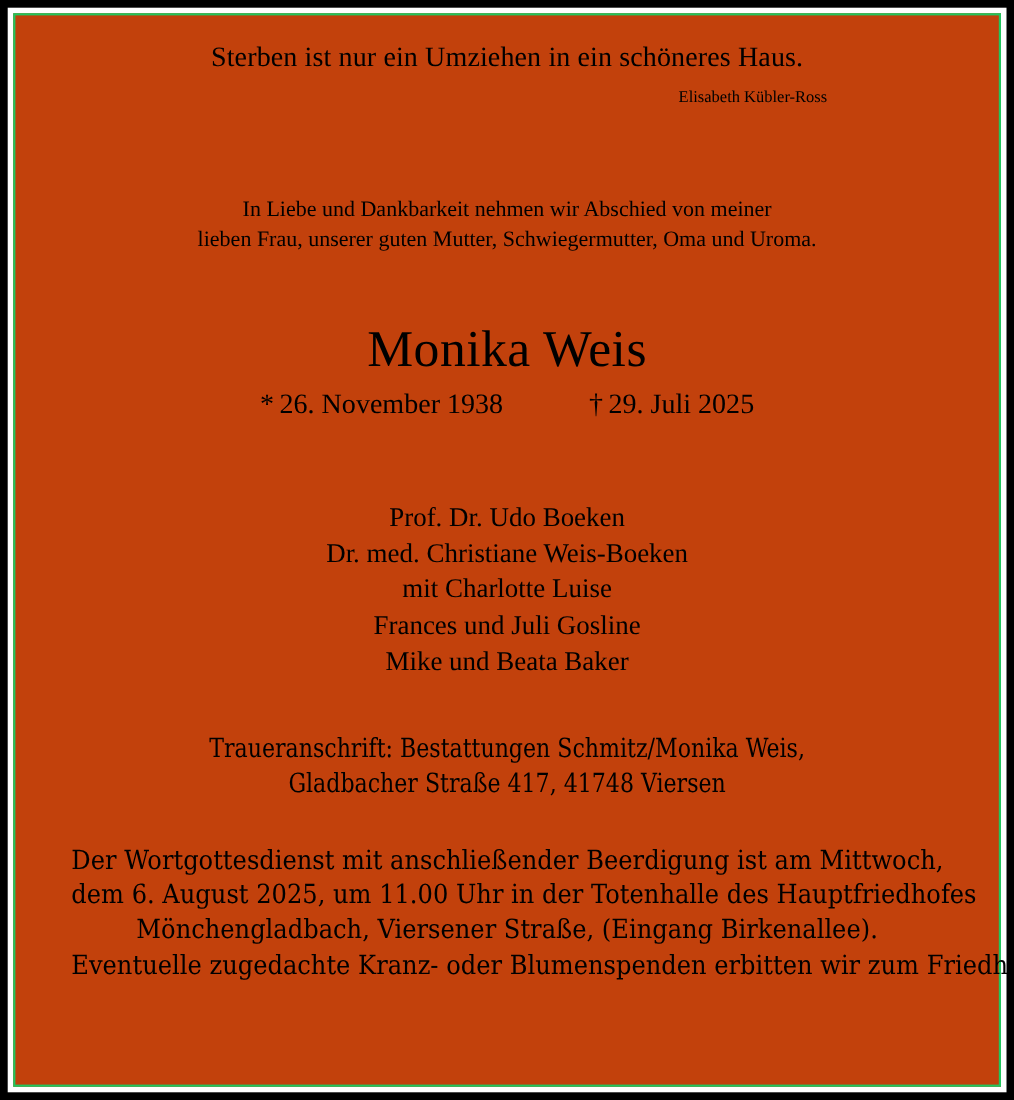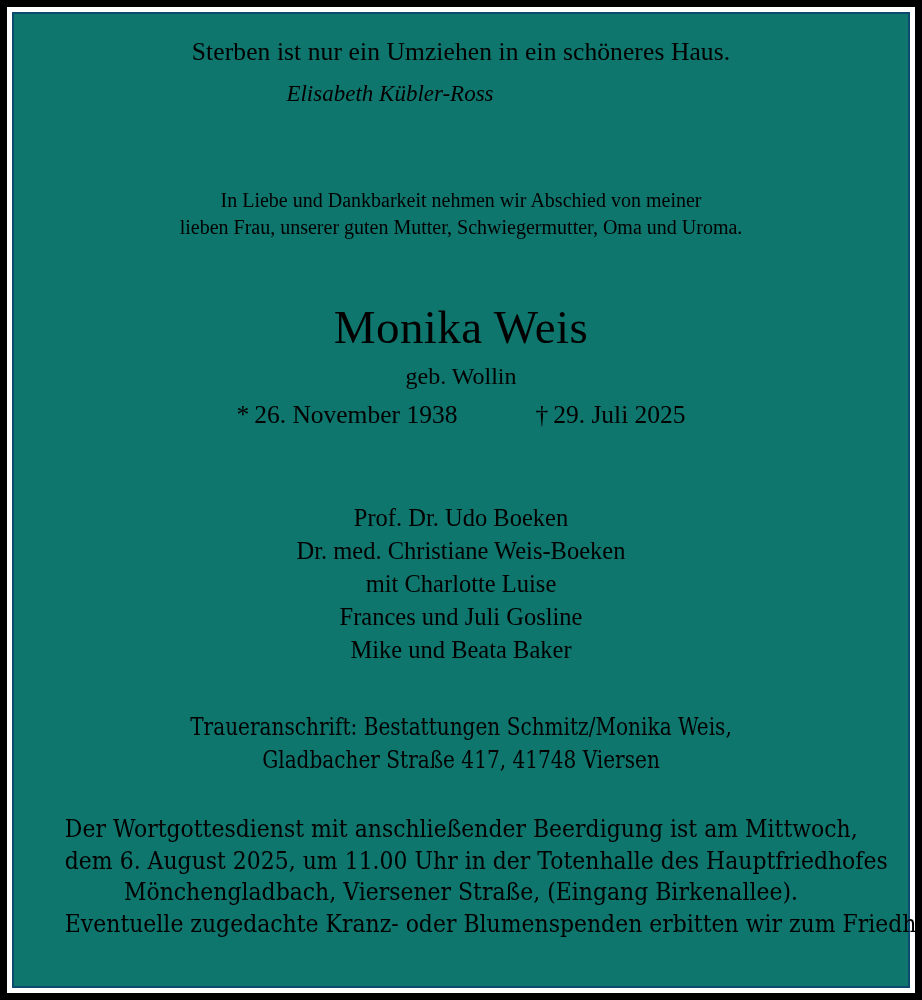--- a/index.html
+++ b/index.html
@@ -23,44 +23,44 @@
     height: 1000px;
     border: 7px solid #000000;
     background: #ffffff;
     padding: 5px;
   }
   
   .notice-inner {
     box-sizing: border-box;
     width: 100%;
     height: 100%;
-    border: 2px solid #0c4a6e;
-    background: #0f766e;
+    border: 2px solid #22c55e;
+    background: #c2410c;
     position: relative;
   }
   .notice-body {
     box-sizing: border-box;
     width: 100%;
     height: 100%;
     padding: 22px 14px 10px 14px;
     text-align: center;
   }
 
   
   .quote-line {
     font-size: 25.5px;
     line-height: 1.22;
     letter-spacing: 0.1px;
     margin: 0;
   }
   .quote-attrib {
-    font-size: 23px;
-    font-style: italic;
+    font-size: 15px;
     line-height: 1.2;
     margin: 13px 142px 0 0;
+    text-align: right;
   }
 
   
   .intro-block {
     margin-top: 79px;
     font-size: 20px;
     line-height: 1.37;
   }
   .intro-block div { white-space: nowrap; }
 
@@ -134,21 +134,20 @@
         <p class="quote-attrib">Elisabeth Kübler-Ross</p>
       </div>
 
       <div class="intro-block">
         <div>In Liebe und Dankbarkeit nehmen wir Abschied von meiner</div>
         <div>lieben Frau, unserer guten Mutter, Schwiegermutter, Oma und Uroma.</div>
       </div>
 
       <div class="name-block">
         <h1 class="deceased-name">Monika Weis</h1>
-        <div class="maiden-name">geb. Wollin</div>
         <div class="dates-row">
           <span class="date-birth">
             <span class="sym">*</span><span>26. November 1938</span>
           </span>
           <span class="date-death">
             <span class="sym">†</span><span>29. Juli 2025</span>
           </span>
         </div>
       </div>
 

